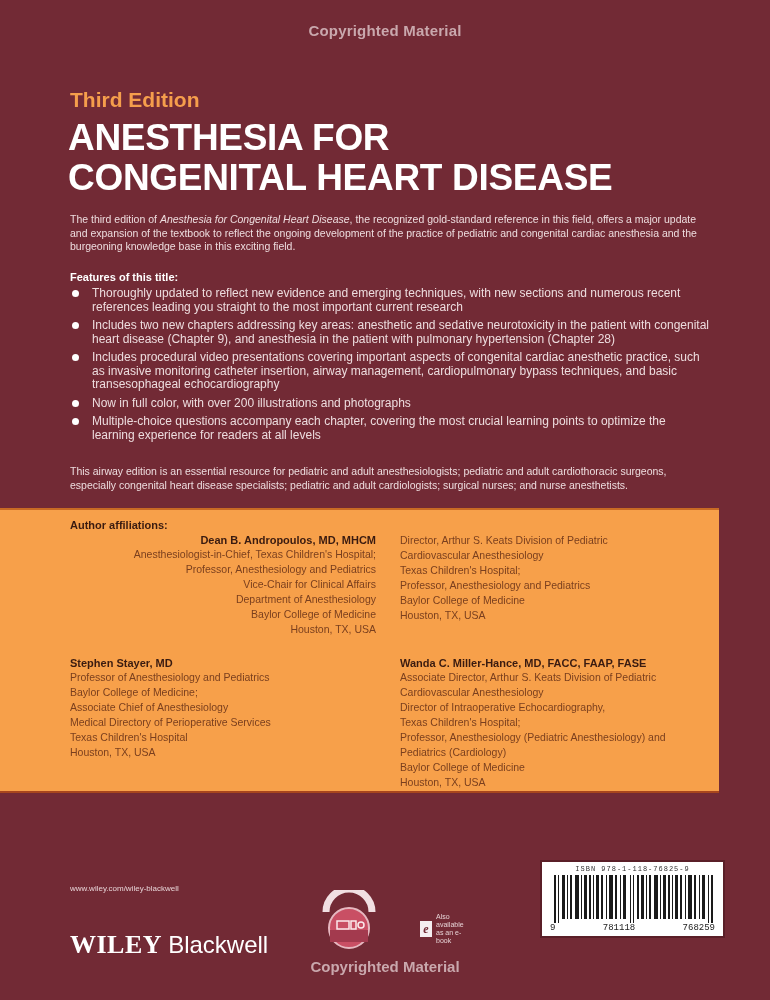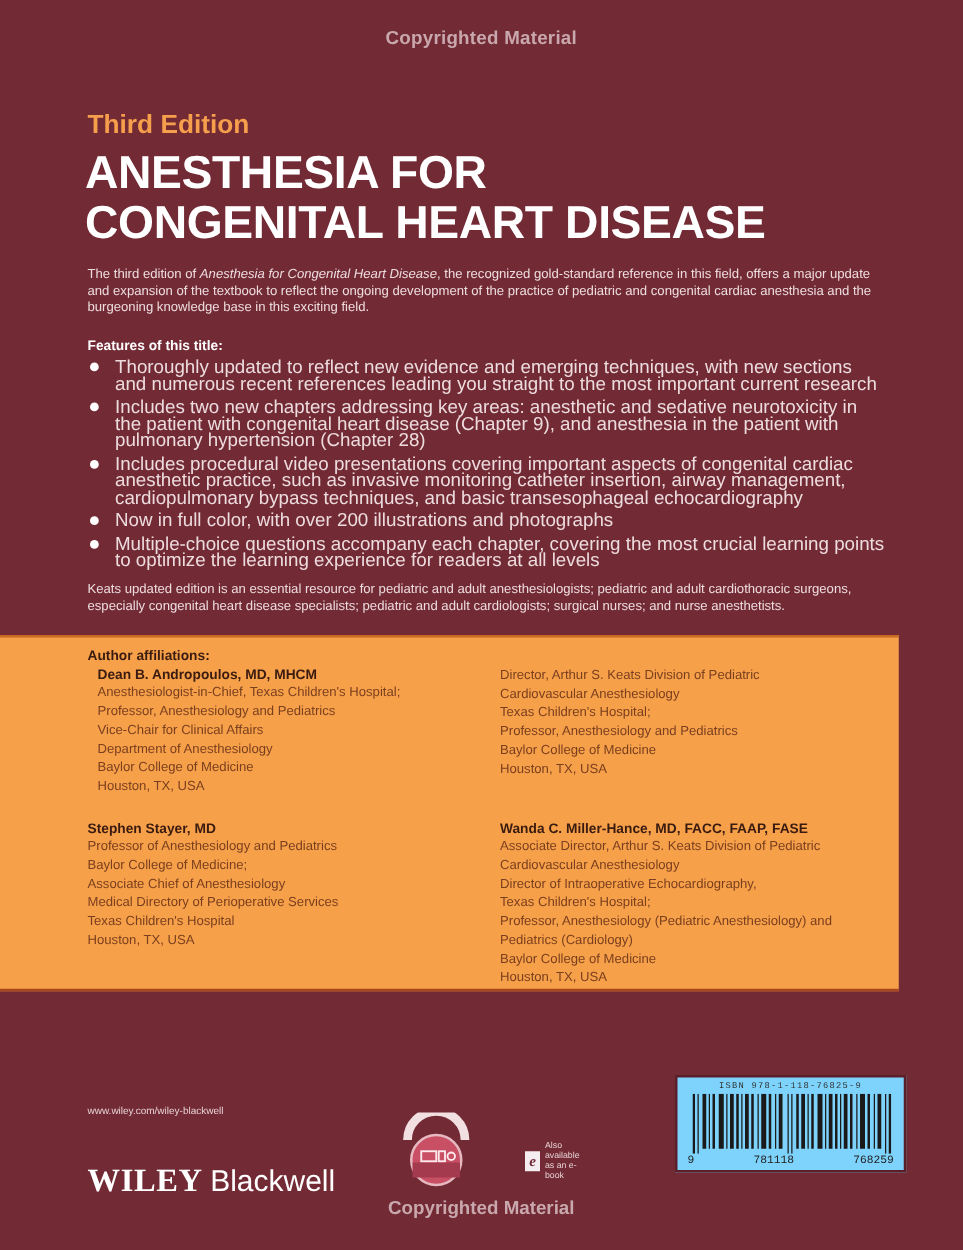--- a/index.html
+++ b/index.html
@@ -32,21 +32,21 @@
     .features-heading {
       position: absolute; top: 271px; left: 70px;
       font-size: 11px; font-weight: bold; color: #ffffff;
     }
     .features {
       position: absolute; top: 287px; left: 70px; width: 640px;
       list-style: none;
     }
     .features li {
       position: relative; padding-left: 22px;
-      font-size: 15px; line-height: 13.5px; color: #eddcde;
+      font-size: 12px; line-height: 13.5px; color: #eddcde;
       margin-bottom: 5px;
     }
     .features li .bullet {
       position: absolute; left: 2px; top: 3px;
       width: 7px; height: 7px; border-radius: 50%; background: #ffffff;
     }
     .closing {
       position: absolute; top: 465px; left: 70px; width: 640px;
       font-size: 10.5px; line-height: 13.5px; color: #eddcde;
     }
@@ -91,21 +91,21 @@
     .ebook-icon {
       width: 12px; height: 16px; background: #f4eef0; color: #722a35;
       font-family: "Liberation Serif", serif; font-style: italic; font-weight: bold;
       font-size: 12px; line-height: 16px; text-align: center;
     }
     .ebook-label {
       font-size: 7px; line-height: 8px; color: #e6d2d5; width: 34px;
     }
     .barcode-box {
       position: absolute; top: 860px; left: 540px; width: 185px; height: 78px;
-      background: #7dd3fc; border: 2px solid #5a1f28; padding: 3px 6px;
+      background: #ffffff; border: 2px solid #5a1f28; padding: 3px 6px;
     }
     .isbn-top {
       font-family: "Liberation Mono", monospace; font-size: 7px; color: #333;
       text-align: center; letter-spacing: 1px;
     }
     .bars { margin: 2px 6px 0; height: 48px; }
     .isbn-bottom {
       font-family: "Liberation Mono", monospace; font-size: 9px; color: #222;
       display: flex; justify-content: space-between; padding: 0 2px;
     }
@@ -129,26 +129,26 @@
 
 <div class="features-heading">Features of this title:</div>
 <ul class="features">
   <li><span class="bullet"></span><span>Thoroughly updated to reflect new evidence and emerging techniques, with new sections and numerous recent references leading you straight to the most important current research</span></li>
   <li><span class="bullet"></span><span>Includes two new chapters addressing key areas: anesthetic and sedative neurotoxicity in the patient with congenital heart disease (Chapter 9), and anesthesia in the patient with pulmonary hypertension (Chapter 28)</span></li>
   <li><span class="bullet"></span><span>Includes procedural video presentations covering important aspects of congenital cardiac anesthetic practice, such as invasive monitoring catheter insertion, airway management, cardiopulmonary bypass techniques, and basic transesophageal echocardiography</span></li>
   <li><span class="bullet"></span><span>Now in full color, with over 200 illustrations and photographs</span></li>
   <li><span class="bullet"></span><span>Multiple-choice questions accompany each chapter, covering the most crucial learning points to optimize the learning experience for readers at all levels</span></li>
 </ul>
 
-<p class="closing">Keats updated edition is an essential resource for pediatric and adult anesthesiologists; pediatric and adult cardiothoracic surgeons, especially congenital heart disease specialists; pediatric and adult cardiologists; surgical nurses; and nurse anesthetists.</p>
+<p class="closing">This airway edition is an essential resource for pediatric and adult anesthesiologists; pediatric and adult cardiothoracic surgeons, especially congenital heart disease specialists; pediatric and adult cardiologists; surgical nurses; and nurse anesthetists.</p>
 
 <div class="orange-box">
   <div class="affil-heading">Author affiliations:</div>
 
-  <div class="author" style="top:23px; left:78px;">
+  <div class="author" style="top:23px; left:56px;text-align:right;">
     <div class="name">Dean B. Andropoulos, MD, MHCM</div>
     <div class="line">Anesthesiologist-in-Chief, Texas Children's Hospital;</div>
     <div class="line">Professor, Anesthesiology and Pediatrics</div>
     <div class="line">Vice-Chair for Clinical Affairs</div>
     <div class="line">Department of Anesthesiology</div>
     <div class="line">Baylor College of Medicine</div>
     <div class="line">Houston, TX, USA</div>
   </div>
 
   <div class="author" style="top:23px; left:400px;">

